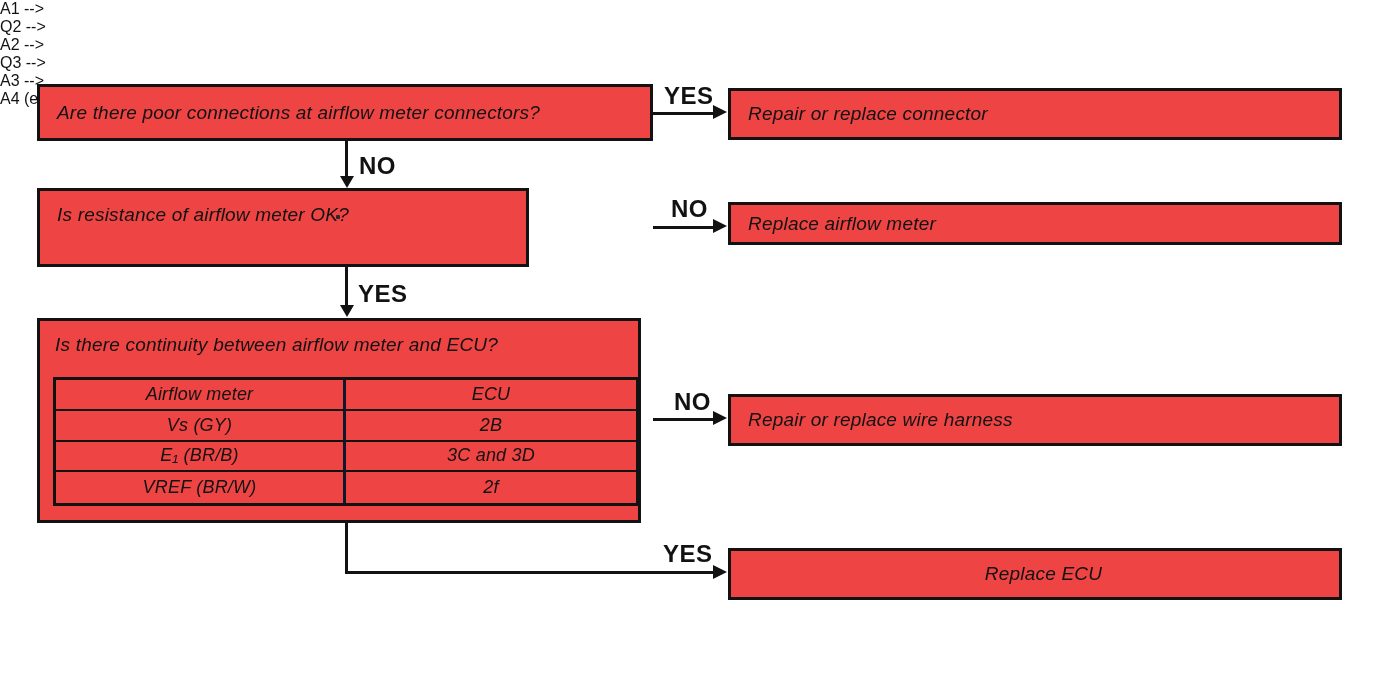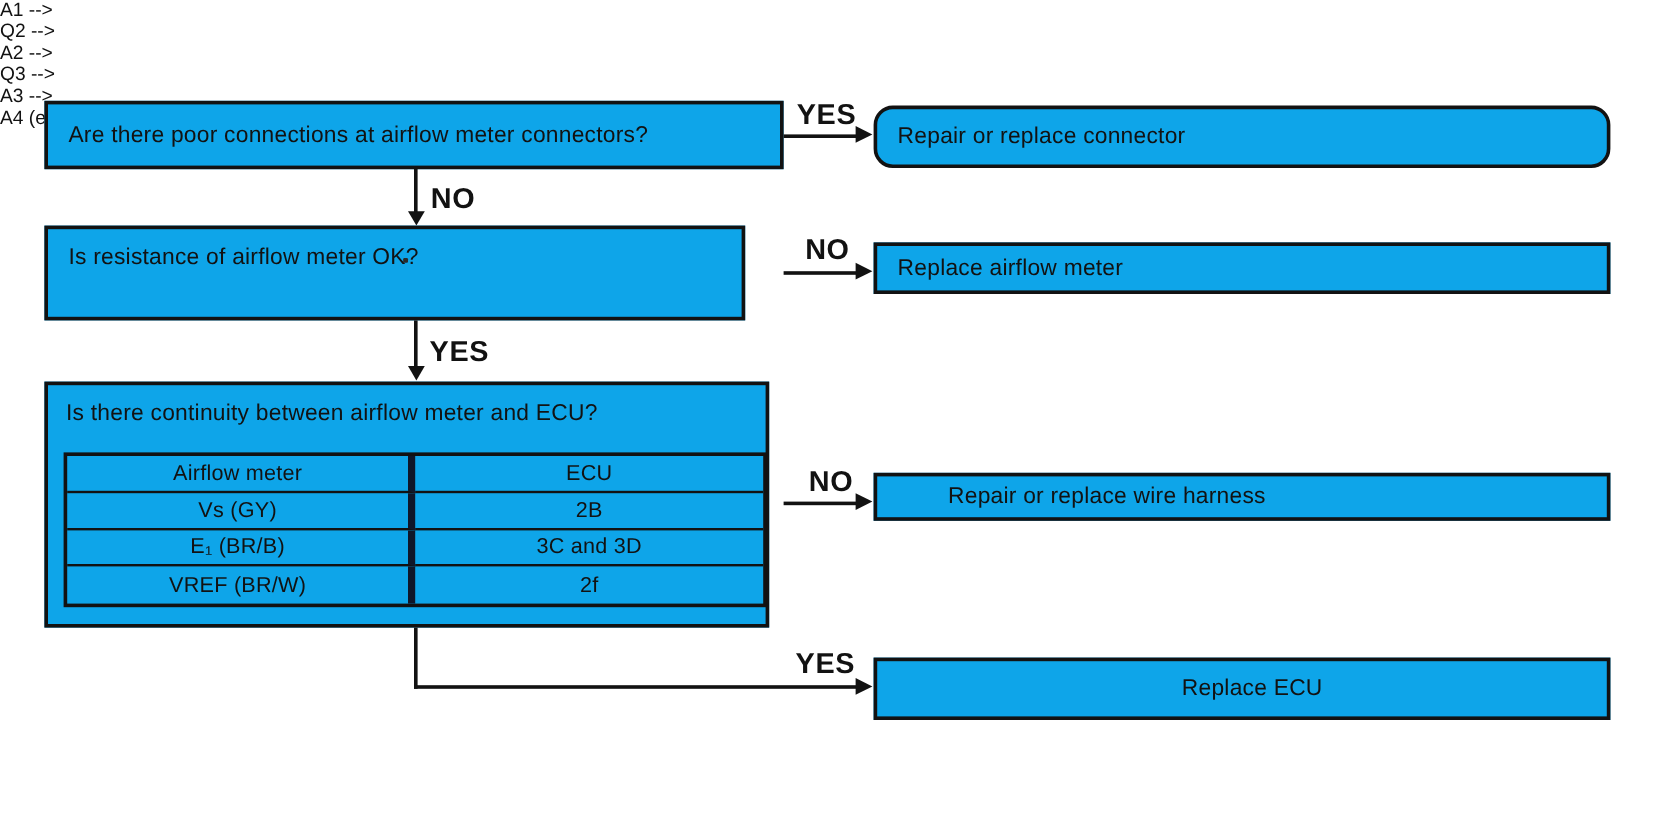--- a/index.html
+++ b/index.html
@@ -1,22 +1,22 @@
 <!DOCTYPE html>
 <html><head>
 <meta charset="utf-8">
 <style>
   html,body{margin:0;padding:0;background:#ffffff;}
   body{width:1382px;height:678px;overflow:hidden;
        font-family:"Liberation Sans","DejaVu Sans",sans-serif;color:#121212;}
   #canvas{position:relative;width:1382px;height:678px;background:#ffffff;}
 
   .node{position:absolute;box-sizing:border-box;border:3px solid #121212;
-        background:#0ea5e9;display:flex;align-items:center;
-        font-size:19px;letter-spacing:.2px;}
+        background:#ef4444;display:flex;align-items:center;
+        font-size:19px;letter-spacing:.2px;font-style:italic;}
   .node .txt{padding-left:17px;white-space:nowrap;}
   .node.topalign{align-items:flex-start;}
   .node.topalign .txt{padding-top:13px;}
 
   .blabel{position:absolute;font-size:24px;font-weight:700;
           letter-spacing:.5px;white-space:nowrap;}
 
   .hline{position:absolute;height:3px;background:#121212;}
   .vline{position:absolute;width:3px;background:#121212;}
   .arr-r{position:absolute;width:0;height:0;
@@ -25,64 +25,64 @@
   .arr-d{position:absolute;width:0;height:0;
          border-left:7px solid transparent;border-right:7px solid transparent;
          border-top:12px solid #121212;}
 
   .qtitle{position:absolute;left:15px;top:13px;font-size:19px;white-space:nowrap;}
   .ftable{position:absolute;left:13px;top:56px;width:586px;height:129px;
           box-sizing:border-box;border:3px solid #121212;
           display:grid;grid-template-columns:1fr 1fr;grid-template-rows:1fr 1fr 1fr 1fr;}
   .cell{display:flex;align-items:center;justify-content:center;
         font-size:18px;box-sizing:border-box;white-space:nowrap;}
-  .cell.c0{border-right:6px solid #0f172a;}
+  .cell.c0{border-right:3px solid #0f172a;}
   .cell.rb{border-bottom:2px solid #121212;}
 
   .speck{position:absolute;width:4px;height:4px;background:#2a2a2a;border-radius:1px;}
 </style>
 </head>
 <body>
 
 <div id="canvas">
 
   
   <div class="node" style="left:37px;top:84px;width:616px;height:57px;">
     <span class="txt">Are there poor connections at airflow meter connectors?</span>
   </div>
 
-  <div class="node topalign" style="left:37px;top:188px;width:584px;height:79px;">
+  <div class="node topalign" style="left:37px;top:188px;width:492px;height:79px;">
     <span class="txt">Is resistance of airflow meter OK?</span>
   </div>
   <div class="speck" style="left:336px;top:215px;"></div>
 
   <div class="node" style="left:37px;top:318px;width:604px;height:205px;">
     <span class="qtitle">Is there continuity between airflow meter and ECU?</span>
     <div class="ftable">
       <div class="cell c0 rb">Airflow meter</div>
       <div class="cell rb">ECU</div>
       <div class="cell c0 rb">Vs (GY)</div>
       <div class="cell rb">2B</div>
       <div class="cell c0 rb">E₁ (BR/B)</div>
       <div class="cell rb">3C and 3D</div>
       <div class="cell c0">VREF (BR/W)</div>
       <div class="cell">2f</div>
     </div>
   </div>
 
   
-  <div class="node" style="left:728px;top:88px;width:614px;height:52px;border-radius:16px;">
+  <div class="node" style="left:728px;top:88px;width:614px;height:52px;">
     <span class="txt">Repair or replace connector</span>
   </div>
 
   <div class="node" style="left:728px;top:202px;width:614px;height:43px;">
     <span class="txt">Replace airflow meter</span>
   </div>
 
-  <div class="node" style="left:728px;top:394px;width:614px;height:40px;padding-left:42px;">
+  <div class="node" style="left:728px;top:394px;width:614px;height:52px;">
     <span class="txt">Repair or replace wire harness</span>
   </div>
 
   <div class="node" style="left:728px;top:548px;width:614px;height:52px;justify-content:center;">
     <span class="txt">Replace ECU</span>
   </div>
 
    A1 --&gt;
   <div>
     <span class="blabel" style="left:664px;top:82px;">YES</span>

